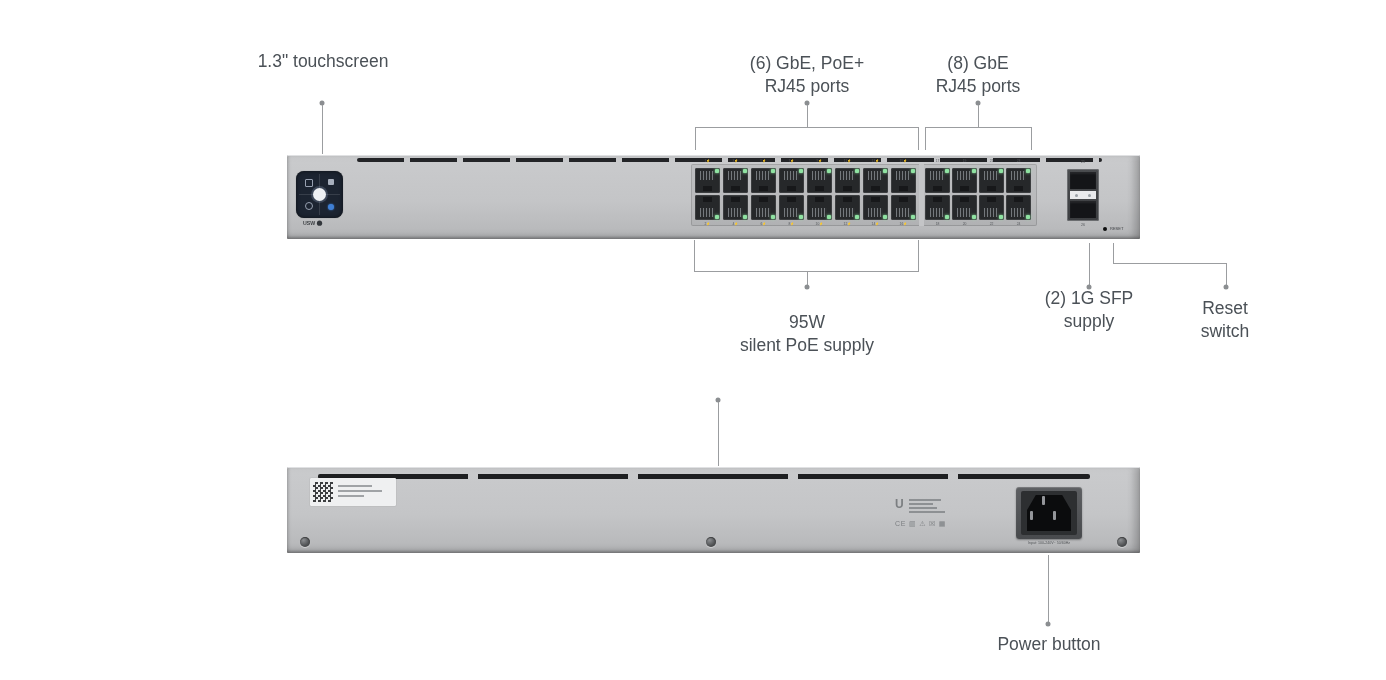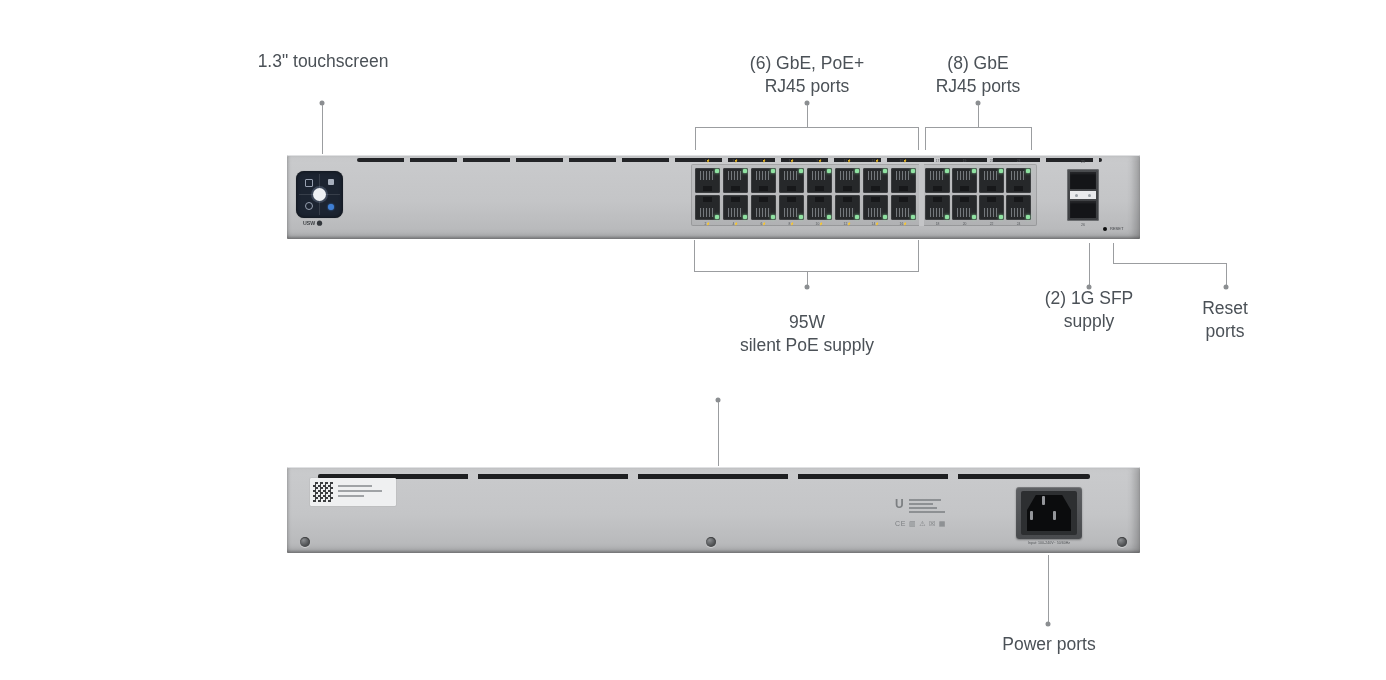--- a/index.html
+++ b/index.html
@@ -119,24 +119,24 @@
   <div class="callout" style="left:807px;top:296px;margin-top:15px;">
     <div>95W</div>
     <div>silent PoE supply</div>
   </div>
   <div class="callout" style="left:1089px;top:287px;">
     <div>(2) 1G SFP</div>
     <div>supply</div>
   </div>
   <div class="callout" style="left:1225px;top:297px;">
     <div>Reset</div>
-    <div>ports</div>
+    <div>switch</div>
   </div>
   <div class="callout" style="left:1049px;top:633px;">
-    <div>Power ports</div>
+    <div>Power button</div>
   </div>
 
   <div class="dot" style="left:322px;top:103px;"></div>
   <div class="vline" style="left:322px;top:105px;height:49px;"></div>
 
   <div class="dot" style="left:807px;top:103px;"></div>
   <div class="vline" style="left:807px;top:105px;height:22px;"></div>
   <div class="hline" style="left:695px;top:127px;width:224px;"></div>
   <div class="vline" style="left:695px;top:127px;height:23px;"></div>
   <div class="vline" style="left:918px;top:127px;height:23px;"></div>

